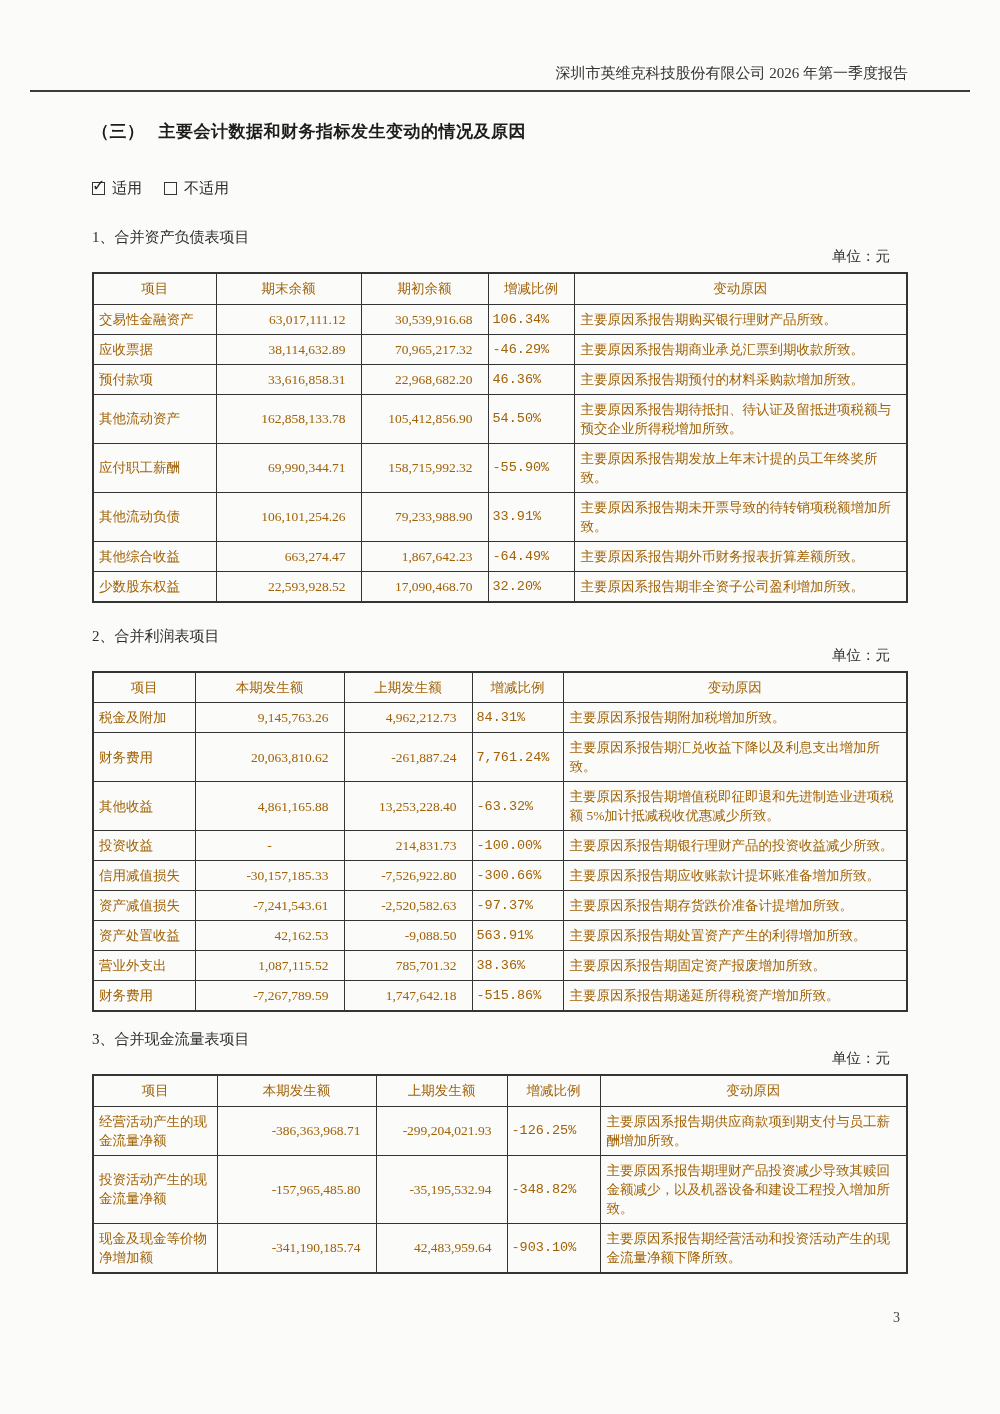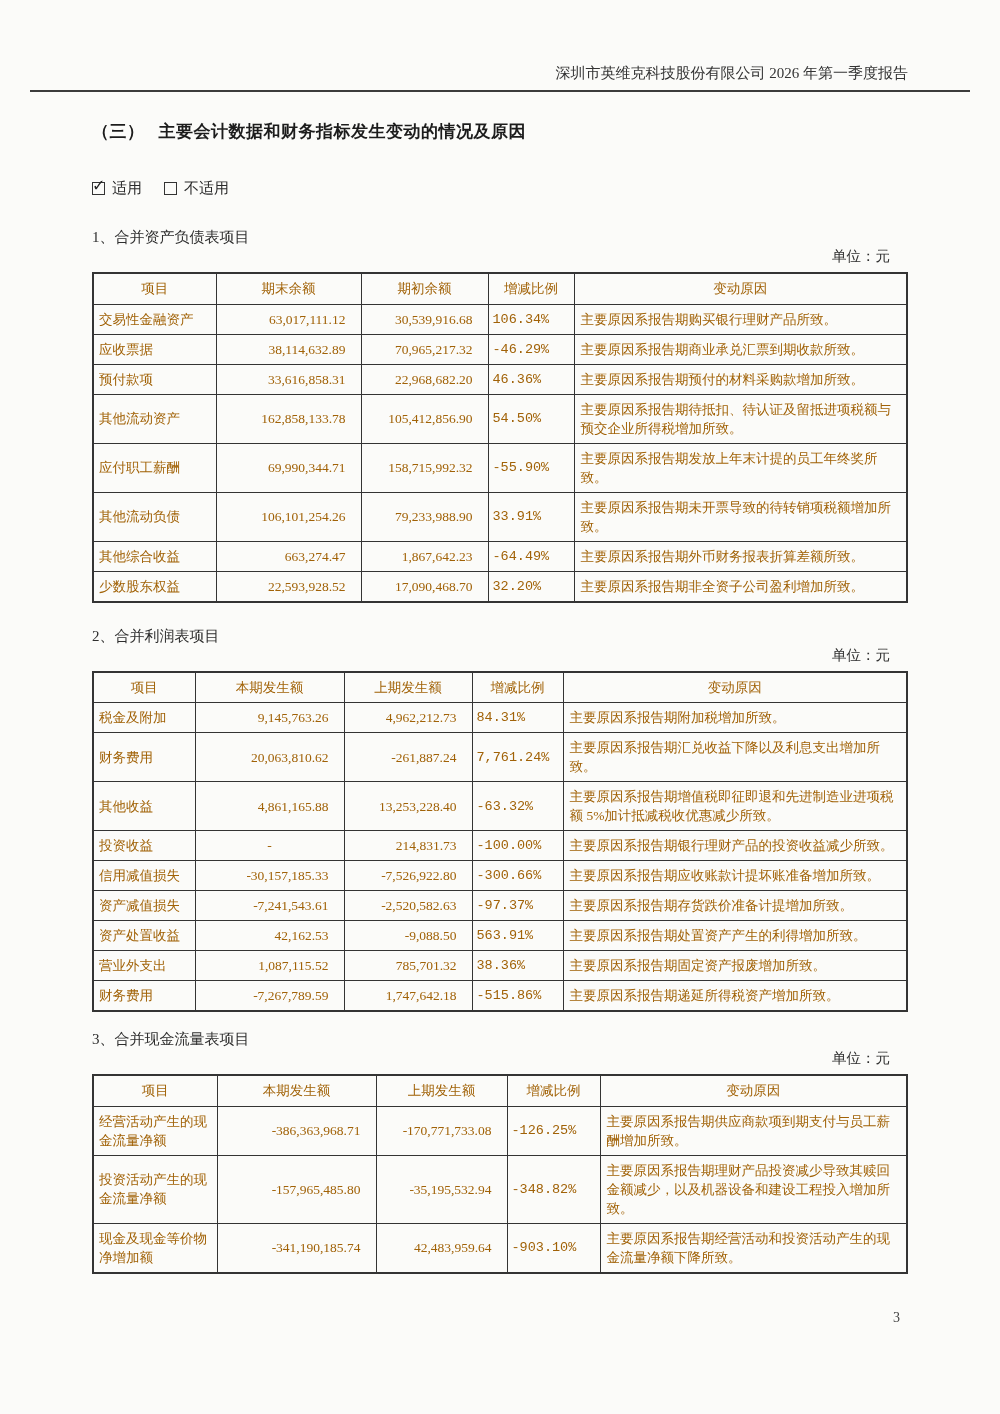--- a/index.html
+++ b/index.html
@@ -305,21 +305,21 @@
             <th>本期发生额</th>
             <th>上期发生额</th>
             <th>增减比例</th>
             <th>变动原因</th>
           </tr>
         </thead>
       <tbody>
           <tr>
             <td class="c-item">经营活动产生的现金流量净额</td>
             <td class="c-amt">-386,363,968.71</td>
-            <td class="c-amt">-170,771,733.08</td>
+            <td class="c-amt">-299,204,021.93</td>
             <td class="c-pct">-126.25%</td>
             <td class="c-reason">主要原因系报告期供应商款项到期支付与员工薪酬增加所致。</td>
           </tr>
           <tr>
             <td class="c-item">投资活动产生的现金流量净额</td>
             <td class="c-amt">-157,965,485.80</td>
             <td class="c-amt">-35,195,532.94</td>
             <td class="c-pct">-348.82%</td>
             <td class="c-reason">主要原因系报告期理财产品投资减少导致其赎回金额减少，以及机器设备和建设工程投入增加所致。</td>
           </tr>

